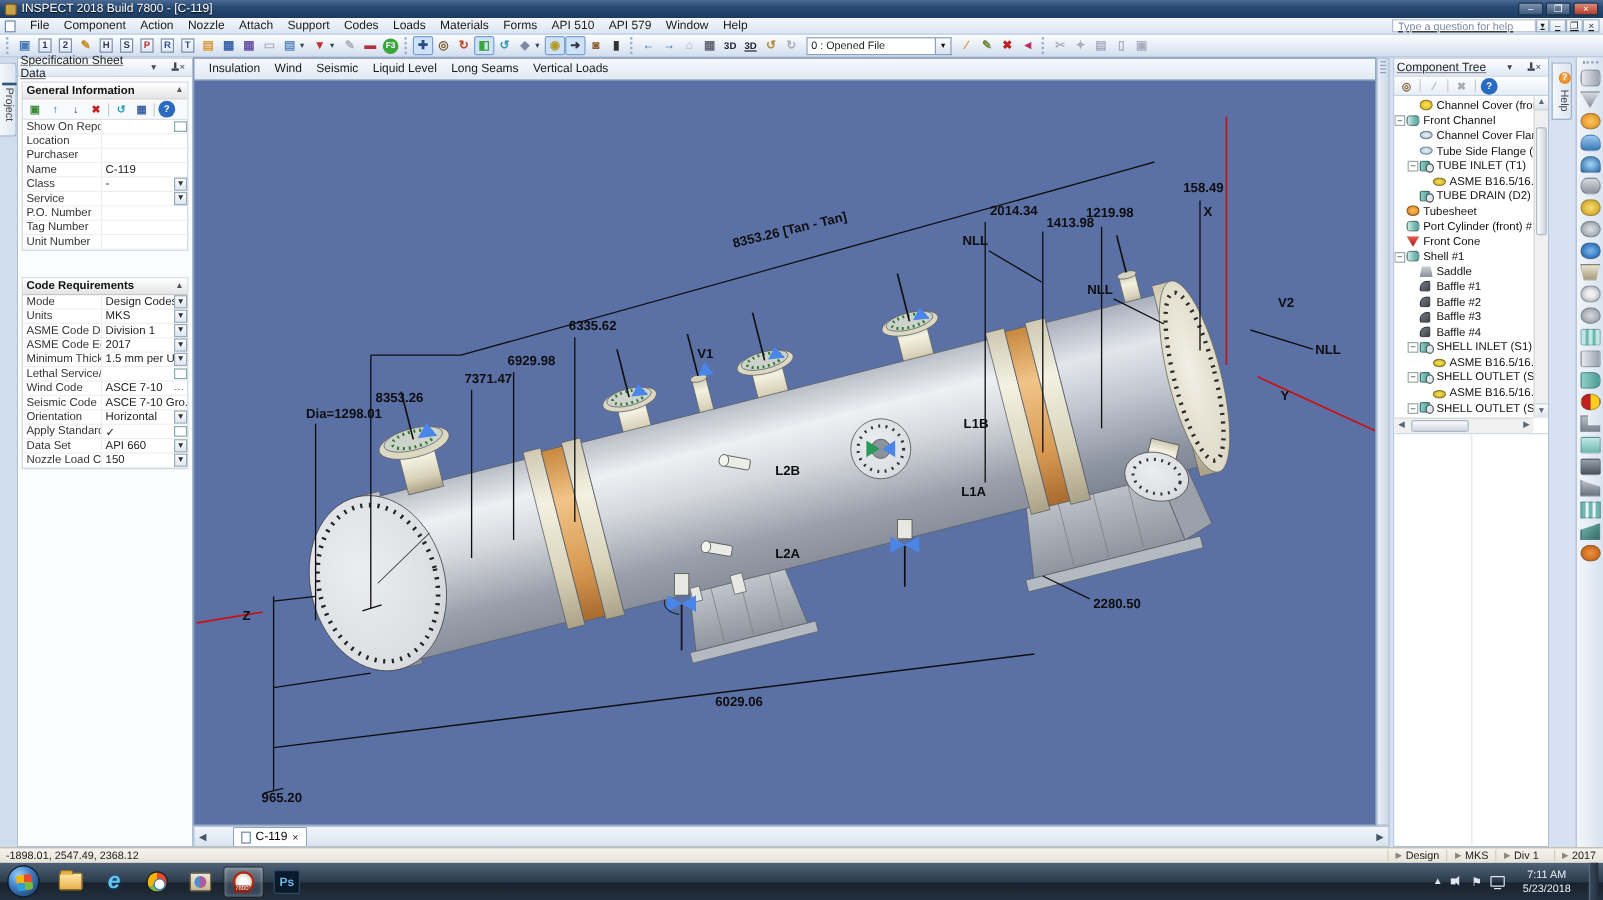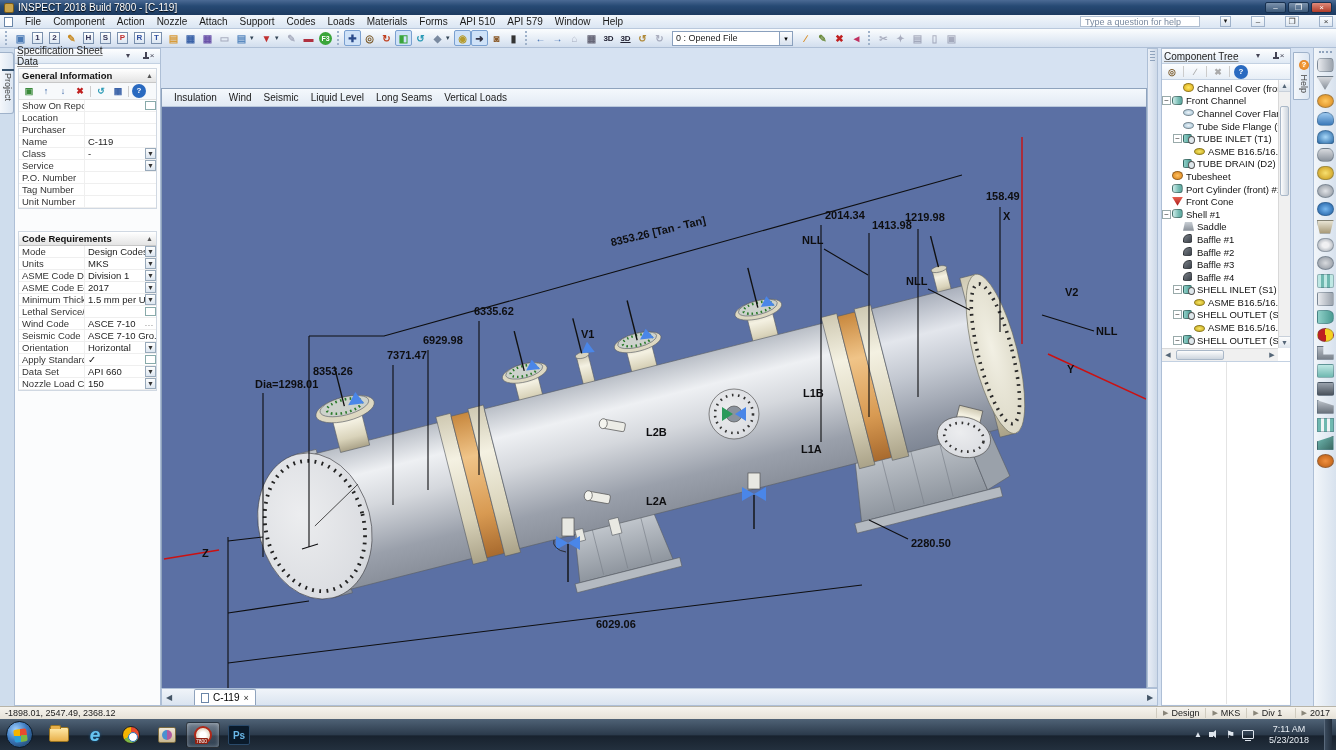--- a/index.html
+++ b/index.html
@@ -16,21 +16,21 @@
   #titlebar .winbtns { margin-left:auto; display:flex; gap:2px; }
   .wbtn { width:21px; height:11px; font-size:8px; line-height:10px; text-align:center; color:#fff;
     background:linear-gradient(#7d93ad,#3d5a7a); border:1px solid #17304f; border-radius:2px; }
   .wbtn.close { background:linear-gradient(#e08a7a,#b03c28); }
 
   
   #menubar { left:0; top:15px; width:1336px; height:14px; background:linear-gradient(#f2f6fb,#dbe6f3);
     display:flex; align-items:center; font-size:10px; color:#1a1a1a; border-bottom:1px solid #b9c8dc; }
   #menubar .doc-ico { width:9px; height:10px; background:#fff; border:1px solid #6a86a8; margin:0 6px 0 4px; }
   .menu-item { padding:1px 6px; cursor:default; }
-  #menu-right { margin-left:auto; display:flex; align-items:flex-end; gap:20px; padding-right:3px; }
+  #menu-right { margin-left:auto; display:flex; align-items:flex-end; gap:0; padding-right:3px;text-decoration:underline; }
   #helpbox { color:#7a8aa0; font-size:9px; border:1px solid #b0bed0; background:#fff; padding:0 4px; height:11px; line-height:10px; width:120px; }
   #helpbox-dd { width:11px; height:11px; font-size:7px; text-align:center; background:linear-gradient(#fefefe,#d8e2ee); border:1px solid #9fb2ca; }
   .mdi-btn { width:14px; height:11px; font-size:8px; line-height:9px; text-align:center; border:1px solid #9fb2ca; background:linear-gradient(#fcfdfe,#dde7f2); color:#333; }
 
   
   #toolbar { left:0; top:29px; width:1336px; height:19px; background:linear-gradient(#fbfdfe,#e3ebf5 60%,#d2deee);
     display:flex; align-items:center; font-size:10px; border-bottom:1px solid #aebfd6; padding-left:2px; }
   .grip { width:4px; height:14px; border-left:2px dotted #9fb2ca; margin:0 3px; }
   .tb { width:17px; height:16px; display:flex; align-items:center; justify-content:center;
     font-size:10px; font-weight:bold; border:1px solid transparent; border-radius:2px; color:#335; }
@@ -73,21 +73,21 @@
   .prow .lab { width:66px; padding-left:3px; color:#333; border-right:1px solid #efefef; overflow:hidden; white-space:nowrap; }
   .prow .val { flex:1; padding-left:3px; color:#222; overflow:hidden; white-space:nowrap; }
   .prow .ctl { width:11px; text-align:center; font-size:7px; color:#333; }
   .chk { width:9px; height:9px; border:1px solid #8aa; background:#fff; font-size:8px; line-height:8px; color:#235a9a; text-align:center; }
   .cmb { width:11px; height:11px; background:linear-gradient(#fefefe,#dde6f0); border:1px solid #9ab; font-size:6px; line-height:10px; text-align:center; }
   .dots { font-size:8px; letter-spacing:1px; color:#333; padding-right:2px; }
   .unsup { height:13px; display:flex; align-items:center; gap:3px; padding:0 3px; background:#f2f2f2; font-weight:bold; color:#555; }
   .plusbox { width:9px; height:9px; border:1px solid #999; background:#fff; font-size:8px; line-height:8px; text-align:center; color:#444; }
 
   
-  #view3d { left:161px; top:48px; width:986px; height:640px; border:1px solid #8fa3bd; background:#5b70a4;margin-top:40px; }
+  #view3d { left:161px; top:48px; width:986px; height:640px; border:1px solid #8fa3bd; background:#5b70a4; }
   #ribbon { left:0; top:0; width:984px; height:18px; background:linear-gradient(#f4f8fc,#e2eaf4);
     display:flex; align-items:center; gap:2px; font-size:10px; color:#1a1a1a; border-bottom:1px solid #b9c8dc; padding-left:6px; }
   .ribbon-item { padding:1px 6px; }
   #canvas3d { left:0; top:18px; width:984px; height:620px; }
   #view-scroll { left:1147px; top:48px; width:11px; height:640px; background:linear-gradient(90deg,#e9eef6,#cdd9e8); border:1px solid #aebfd6; }
   #view-scroll i { display:block; width:5px; height:1px; background:#8fa3bd; margin:2px auto; }
 
   
   #doc-tabbar { left:161px; top:688px; width:997px; height:18px; background:linear-gradient(#f0f4f9,#dae4f0);
     border:1px solid #aebfd6; display:flex; align-items:center; font-size:10px; }

